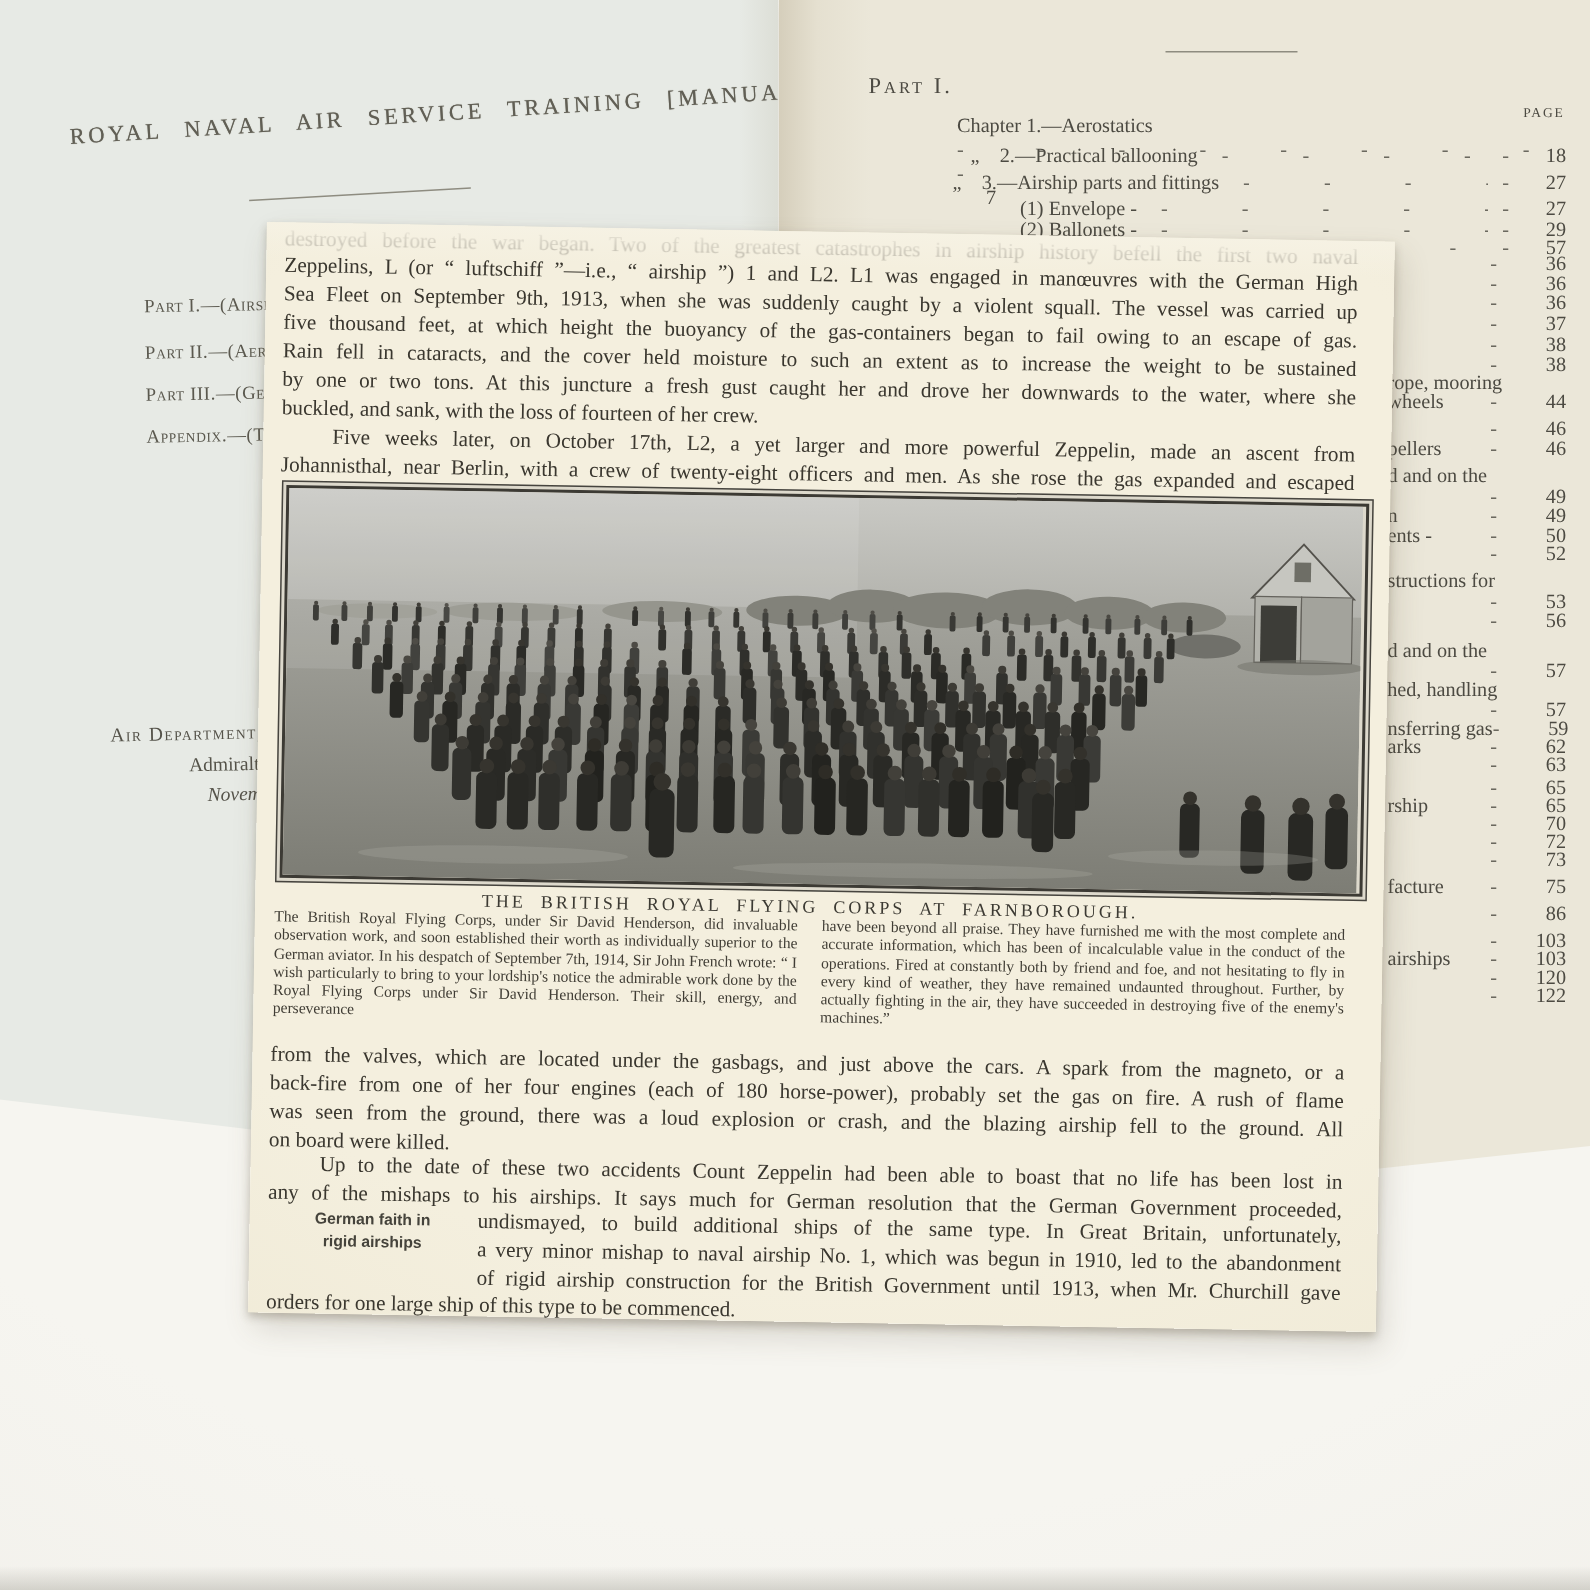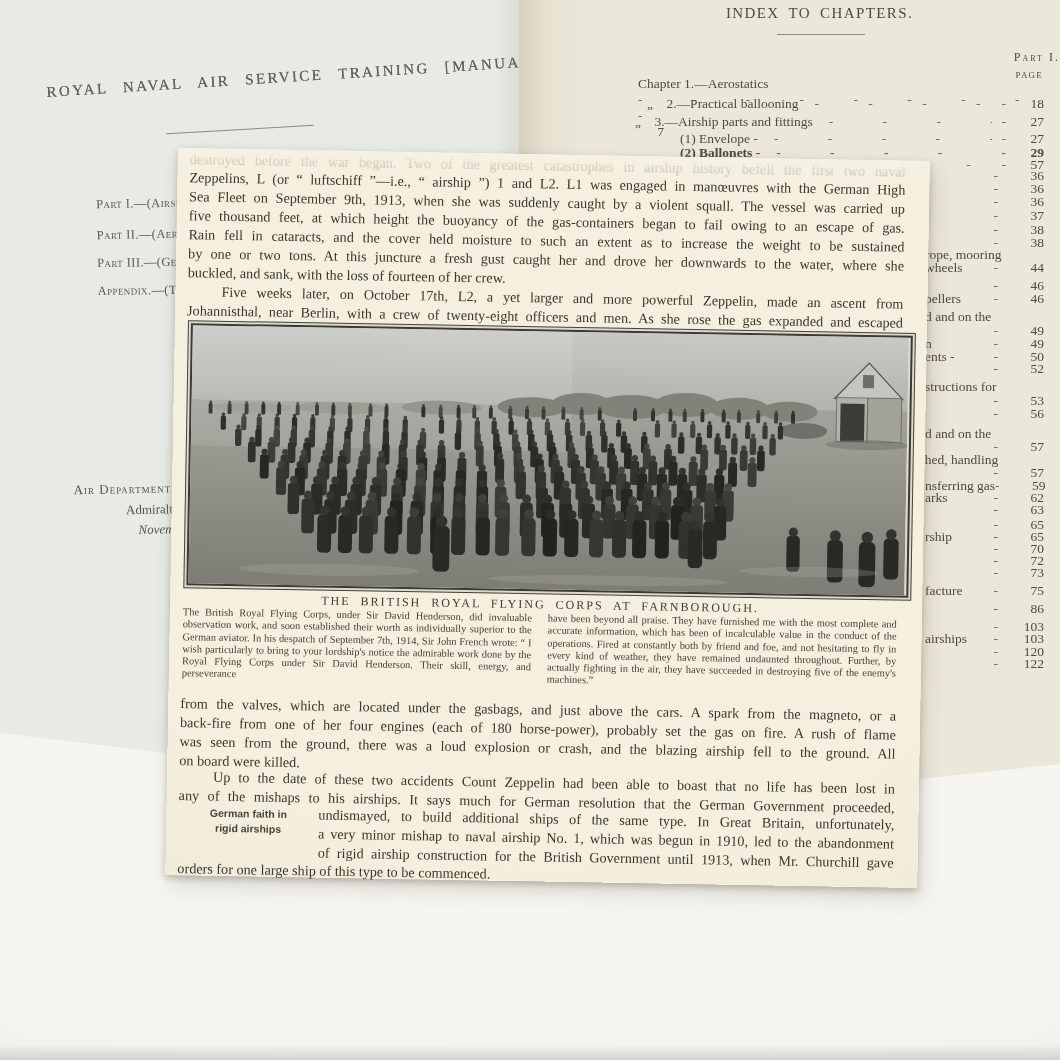--- a/index.html
+++ b/index.html
@@ -27,21 +27,21 @@
   .lp-imprint div:nth-child(2){padding-left:52px;margin-top:5px;}
   .lp-imprint div:nth-child(3){padding-left:64px;margin-top:4px;font-style:italic;}
 
   
   .right-page{left:519px;top:0;width:541px;height:830px;
     background:linear-gradient(90deg,#d5cebb 0px,#e5e0d0 26px,#ebe7d9 62px,#ebe7d9 100%);
     clip-path:polygon(0 0,541px 0,541px 764px,0 822px);
     filter:drop-shadow(0 4px 4px rgba(110,105,90,.45));z-index:1;color:#4c4a42;}
   .idx-heading{left:60px;right:0;top:5px;text-align:center;font-size:15px;letter-spacing:1.4px;word-spacing:4px;}
   .idx-rule{left:258px;top:34px;width:88px;height:1px;background:#8e8c80;}
-  .idx-part{left:60px;right:0;top:50px;text-align:right;font-size:12px;font-variant:small-caps;letter-spacing:2px;}
+  .idx-part{left:60px;right:0;top:50px;text-align:left;font-size:15px;font-variant:small-caps;letter-spacing:2px;}
   .idx-pagecol{right:17px;top:70px;font-size:9px;letter-spacing:1.2px;}
   .idx-row{position:absolute;right:16px;display:flex;align-items:baseline;font-size:13.5px;white-space:nowrap;}
   .idx-row .leader{flex:1;overflow:hidden;white-space:nowrap;word-spacing:46px;margin:0 10px 0 16px;color:#6b695f;}
   .idx-dash{margin-right:12px;color:#6b695f;}
   .idx-page{min-width:26px;text-align:right;}
   .frag{position:absolute;left:406px;right:16px;display:flex;align-items:baseline;font-size:13.5px;white-space:nowrap;color:#4c4a42;}
   .frag .f-fill{flex:1;}
   .frag .f-dash{margin-right:20px;color:#6b695f;}
   .frag .f-page{min-width:26px;text-align:right;}
 
@@ -86,21 +86,20 @@
         <div style="top: 87px;">Appendix.—(Ta</div>
       </div>
     <div class="abs lp-imprint" id="lp-imprint">
         <div>Air Department,</div>
         <div>Admiralty,</div>
         <div>November 1</div>
       </div>
   </div>
 
   <div class="abs right-page">
-    <div class="abs idx-heading">INDEX TO CHAPTERS.</div>
     <div class="abs idx-rule"></div>
     <div class="abs idx-part">Part I.</div>
     <div class="abs idx-pagecol">PAGE</div>
     <div id="index-rows">
         <div class="idx-row" style="top: 76px; left: 103px; flex-direction: column;">
           <span>Chapter 1.—Aerostatics</span>
           <span class="leader">- - - - - - - - - -</span>
           <span class="idx-dash">-</span>
           <span class="idx-page">7</span>
         </div>
@@ -115,21 +114,21 @@
           <span class="leader">- - - - - - - - - -</span>
           <span class="idx-dash">-</span>
           <span class="idx-page">27</span>
         </div>
         <div class="idx-row" style="top: 131px; left: 161px;">
           <span>(1) Envelope -</span>
           <span class="leader">- - - - - - - - - -</span>
           <span class="idx-dash">-</span>
           <span class="idx-page">27</span>
         </div>
-        <div class="idx-row" style="top: 145px; left: 161px; font-weight: bold;">
+        <div class="idx-row" style="top: 145px; left: 161px;">
           <span>(2) Ballonets -</span>
           <span class="leader">- - - - - - - - - -</span>
           <span class="idx-dash">-</span>
           <span class="idx-page">29</span>
         </div>
         <div class="idx-row" style="top: 157px; left: 161px;">
           <span>(3) Valves</span>
           <span class="leader">- - - - - - - - - -</span>
           <span class="idx-dash">-</span>
           <span class="idx-page">57</span>

